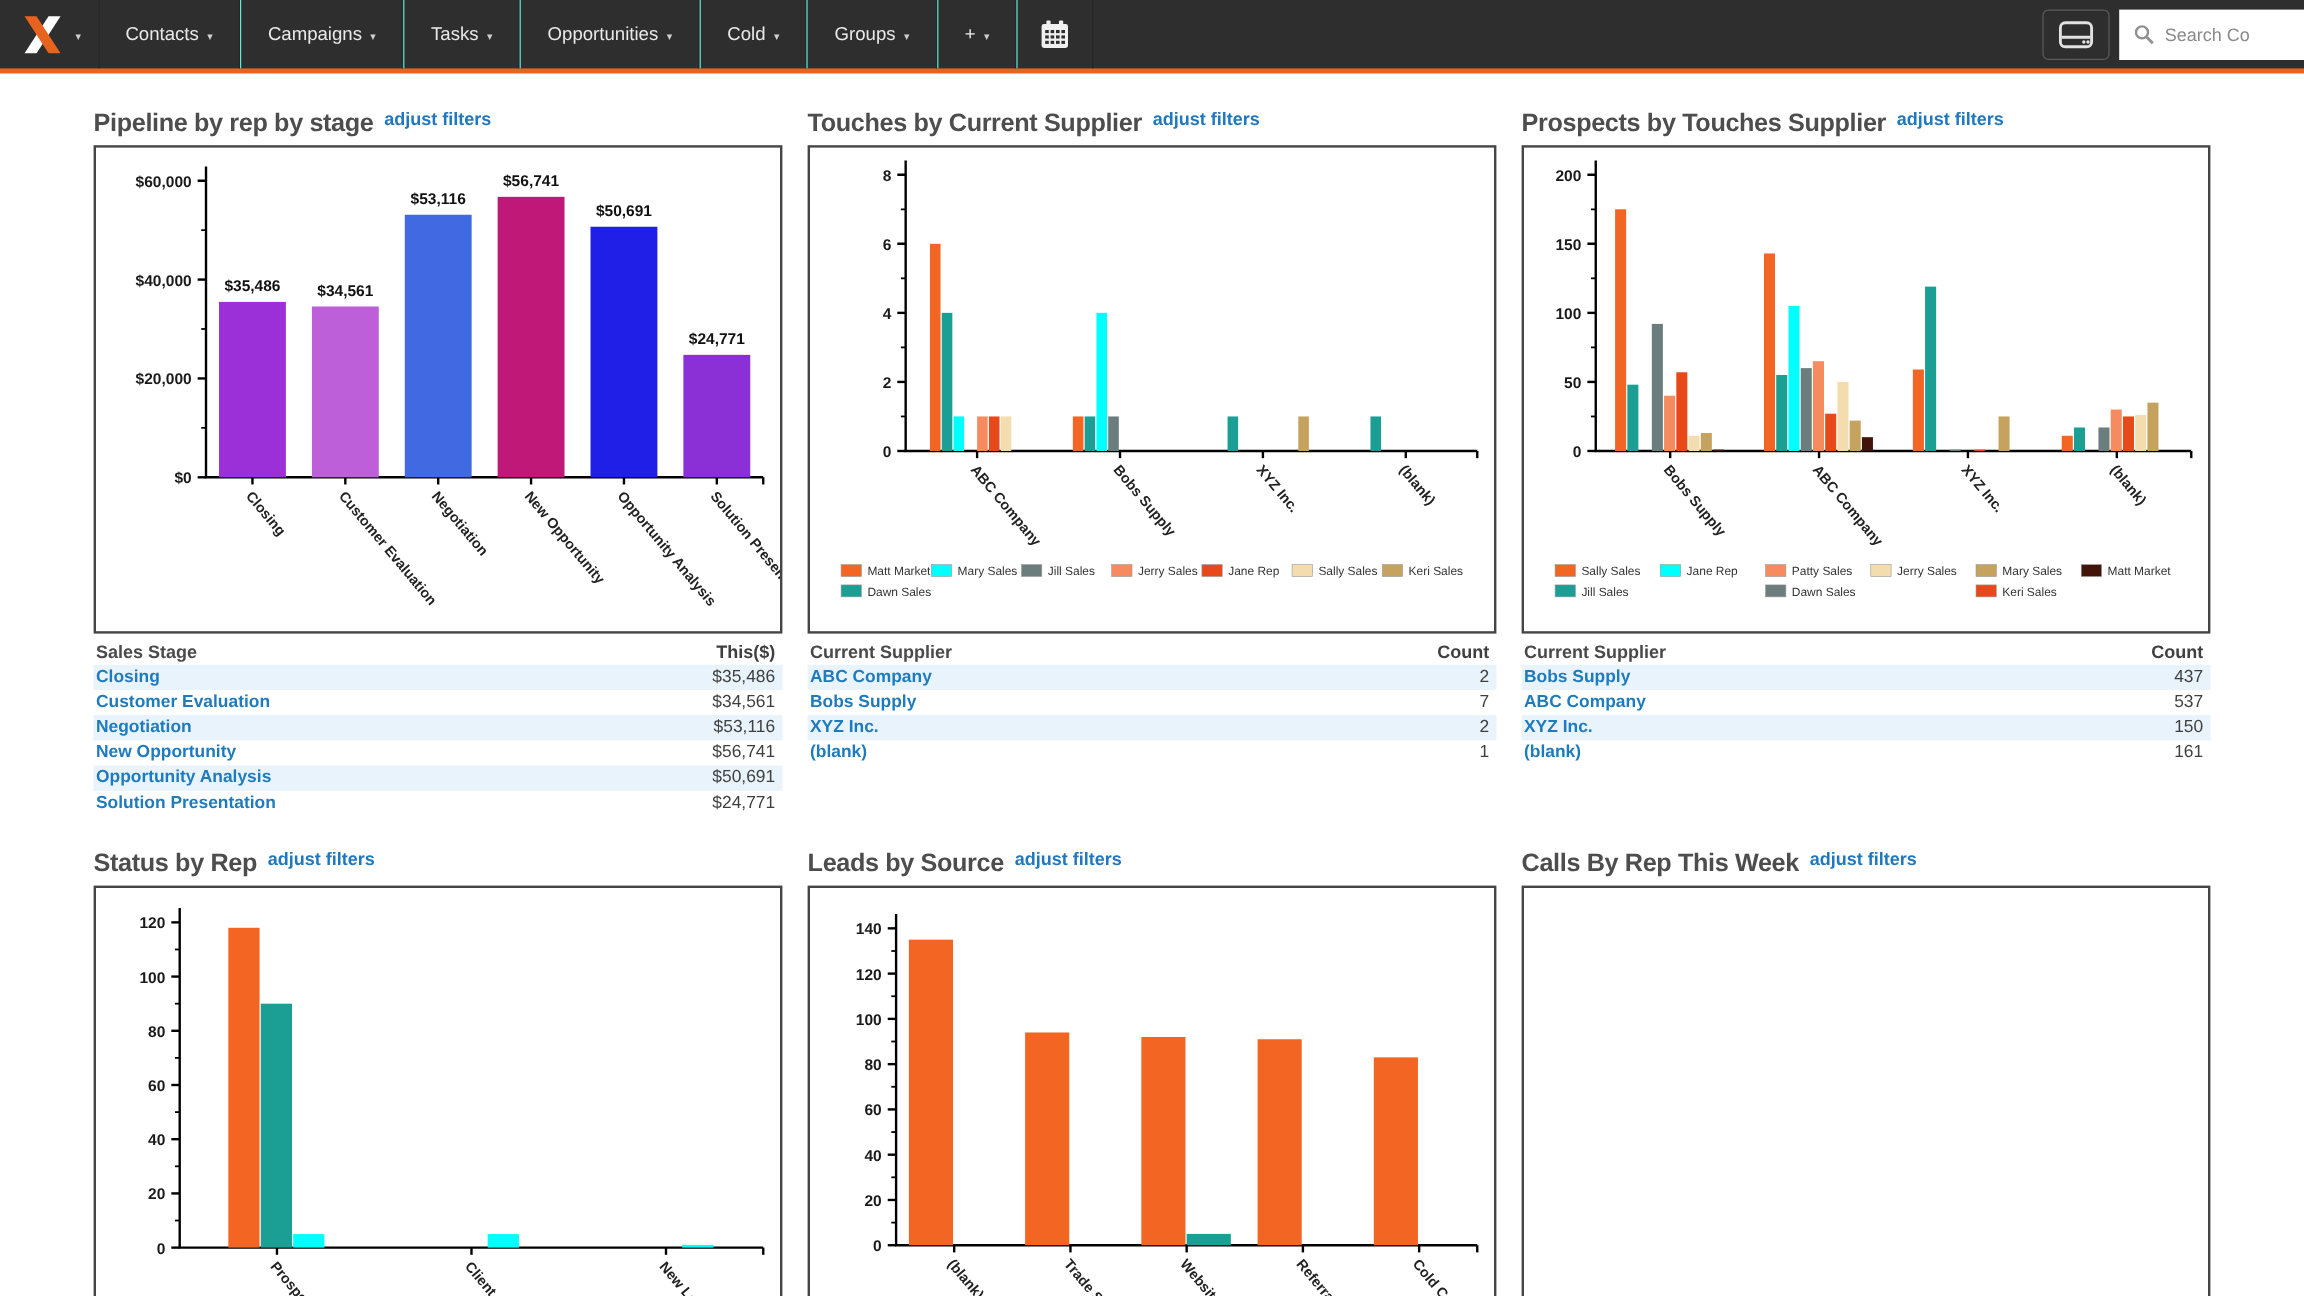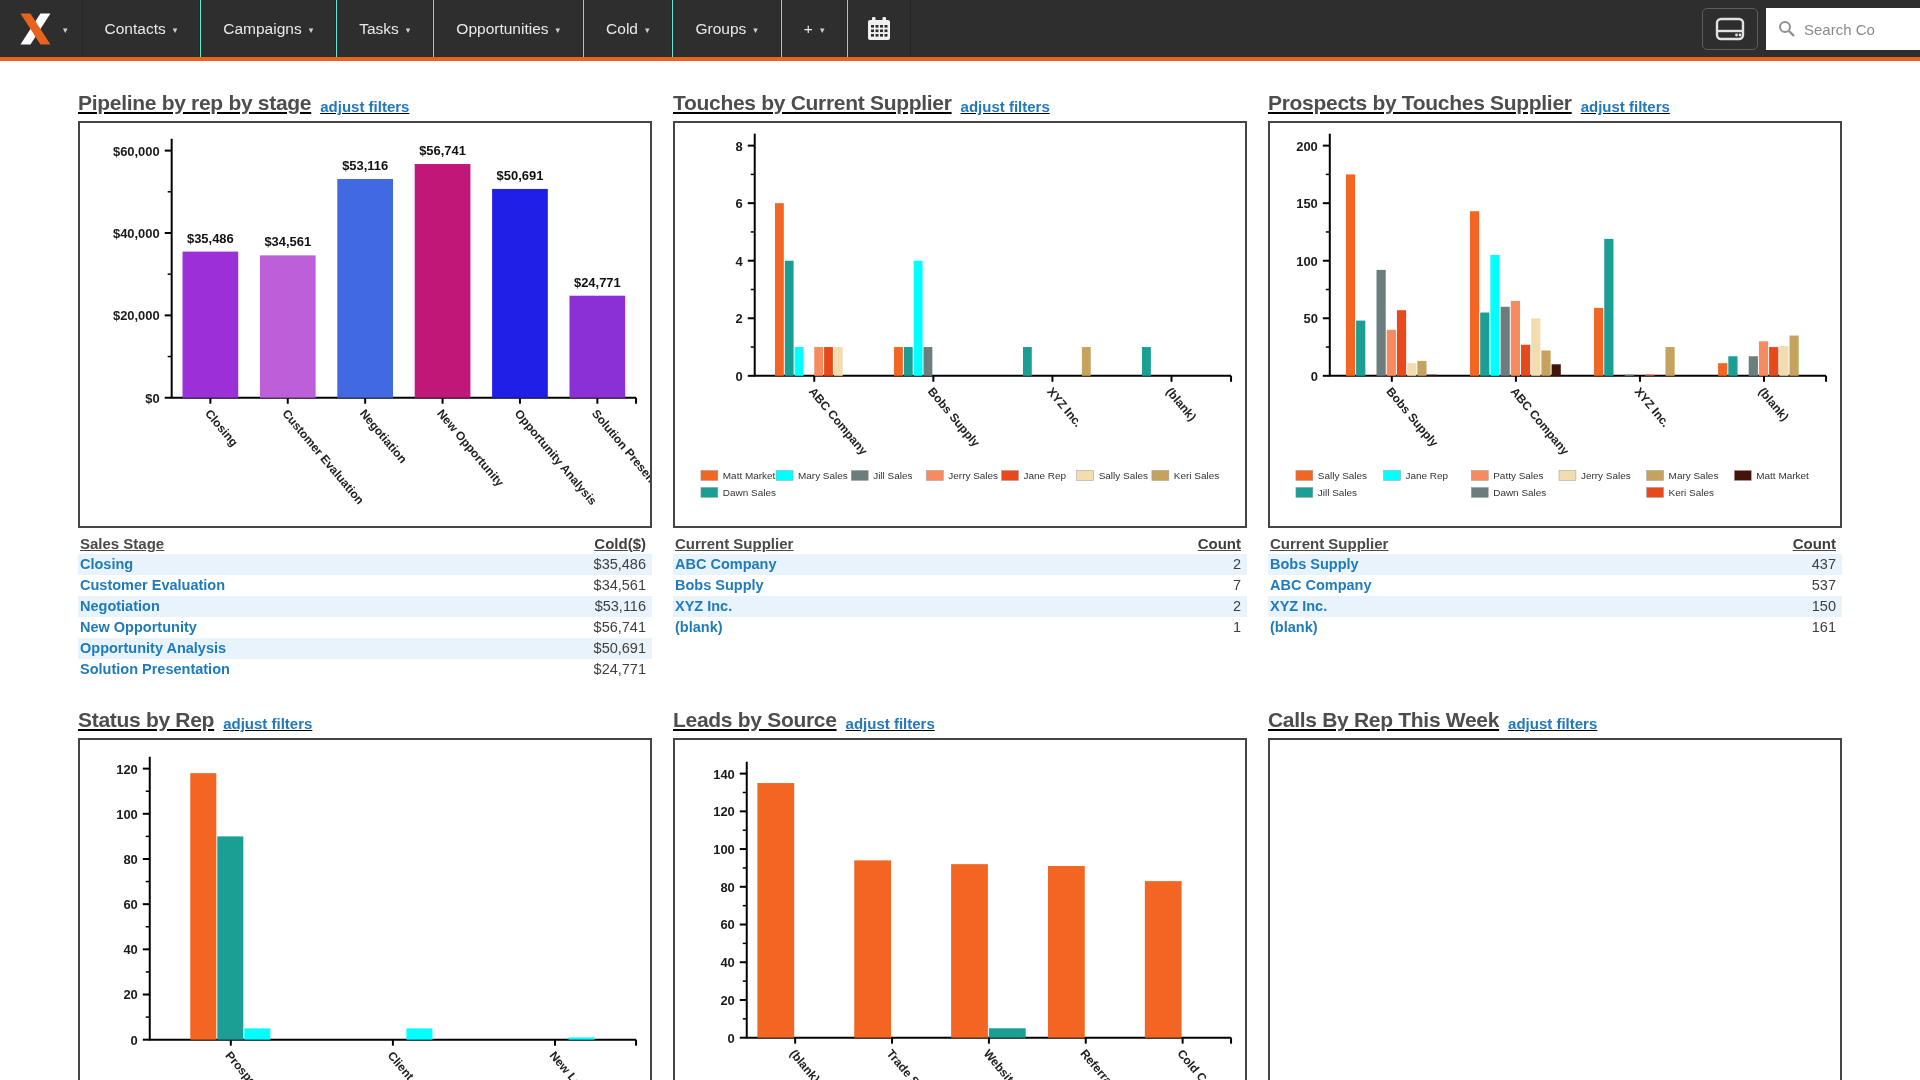--- a/index.html
+++ b/index.html
@@ -24,34 +24,34 @@
   .searchbox { width:190px; height:42px; background:#fff; display:flex; align-items:center;
     padding:0 12px; gap:8px; }
   .searchbox input { border:none; outline:none; font-size:15px; color:#555; width:130px;
     font-family:"Liberation Sans", sans-serif; }
   .searchbox input::placeholder { color:#8a8a8a; }
 
   
   .content { display:grid; grid-template-columns:repeat(3, 574px); column-gap:21px;
     row-gap:28px; padding:30px 78px 0 78px; }
   .widget { }
-  .wtitle { display:flex; align-items:flex-end; gap:9px; margin-bottom:6px;text-decoration:underline; }
+  .wtitle { display:flex; align-items:flex-start; gap:9px; margin-bottom:6px; }
   .wtitle h2 { font-size:21px; font-weight:bold; color:#4d4d4d; letter-spacing:-0.3px; }
   .adjust { font-size:15px; font-weight:bold; color:#2178be; cursor:pointer; }
   .chartbox { width:574px; border:2px solid #454545; background:#fff; }
   .cb-r1 { height:407px; }
   .cb-r2 { height:424px; }
   .chartbox svg { display:block; width:100%; height:100%; }
 
   
   .wtable { margin-top:5px; }
   .trow { display:flex; justify-content:space-between; padding:1px 6px 1px 2px;
     font-size:14.5px; line-height:19px; }
   .trow.odd { background:#e9f3fb; }
-  .trow.thead { font-weight:bold; color:#4a4a4a; font-size:15px;text-decoration:underline; }
+  .trow.thead { font-weight:bold; color:#4a4a4a; font-size:15px; }
   .tlink { color:#1e7bbd; font-weight:bold; cursor:pointer; }
   .tc-r { color:#3f3f3f; }
 
   
   text { font-family:"Liberation Sans", sans-serif; }
   .ytick { font-size:13px; font-weight:bold; fill:#1a1a1a; }
   .xtick { font-size:12px; font-weight:600; fill:#222; }
   .vlabel { font-size:13px; font-weight:bold; fill:#111; }
   .legend { font-size:10px; fill:#333; }
 </style>
@@ -180,21 +180,21 @@
           <text x="441.5" y="56.47720000000001" class="vlabel" text-anchor="middle">$50,691</text>
           <line x1="519.1666666666667" y1="275" x2="519.1666666666667" y2="281" stroke="#000" stroke-width="2"></line>
           <text transform="translate(513.1666666666667,291) rotate(50)" class="xtick" text-anchor="start">Solution Presentation</text>
           <rect x="491.20666666666676" y="172.6132" width="55.92" height="102.3868" fill="#8b2fd6"></rect>
           <text x="519.1666666666667" y="163.6132" class="vlabel" text-anchor="middle">$24,771</text>
         </svg>
       </div>
     <div class="wtable">
         <div class="trow thead">
           <span class="tc-l">Sales Stage</span>
-          <span class="tc-r">Cold($)</span>
+          <span class="tc-r">This($)</span>
         </div>
         <div class="trow odd">
           <span class="tc-l tlink">Closing</span>
           <span class="tc-r">$35,486</span>
         </div>
         <div class="trow even">
           <span class="tc-l tlink">Customer Evaluation</span>
           <span class="tc-r">$34,561</span>
         </div>
         <div class="trow odd">

